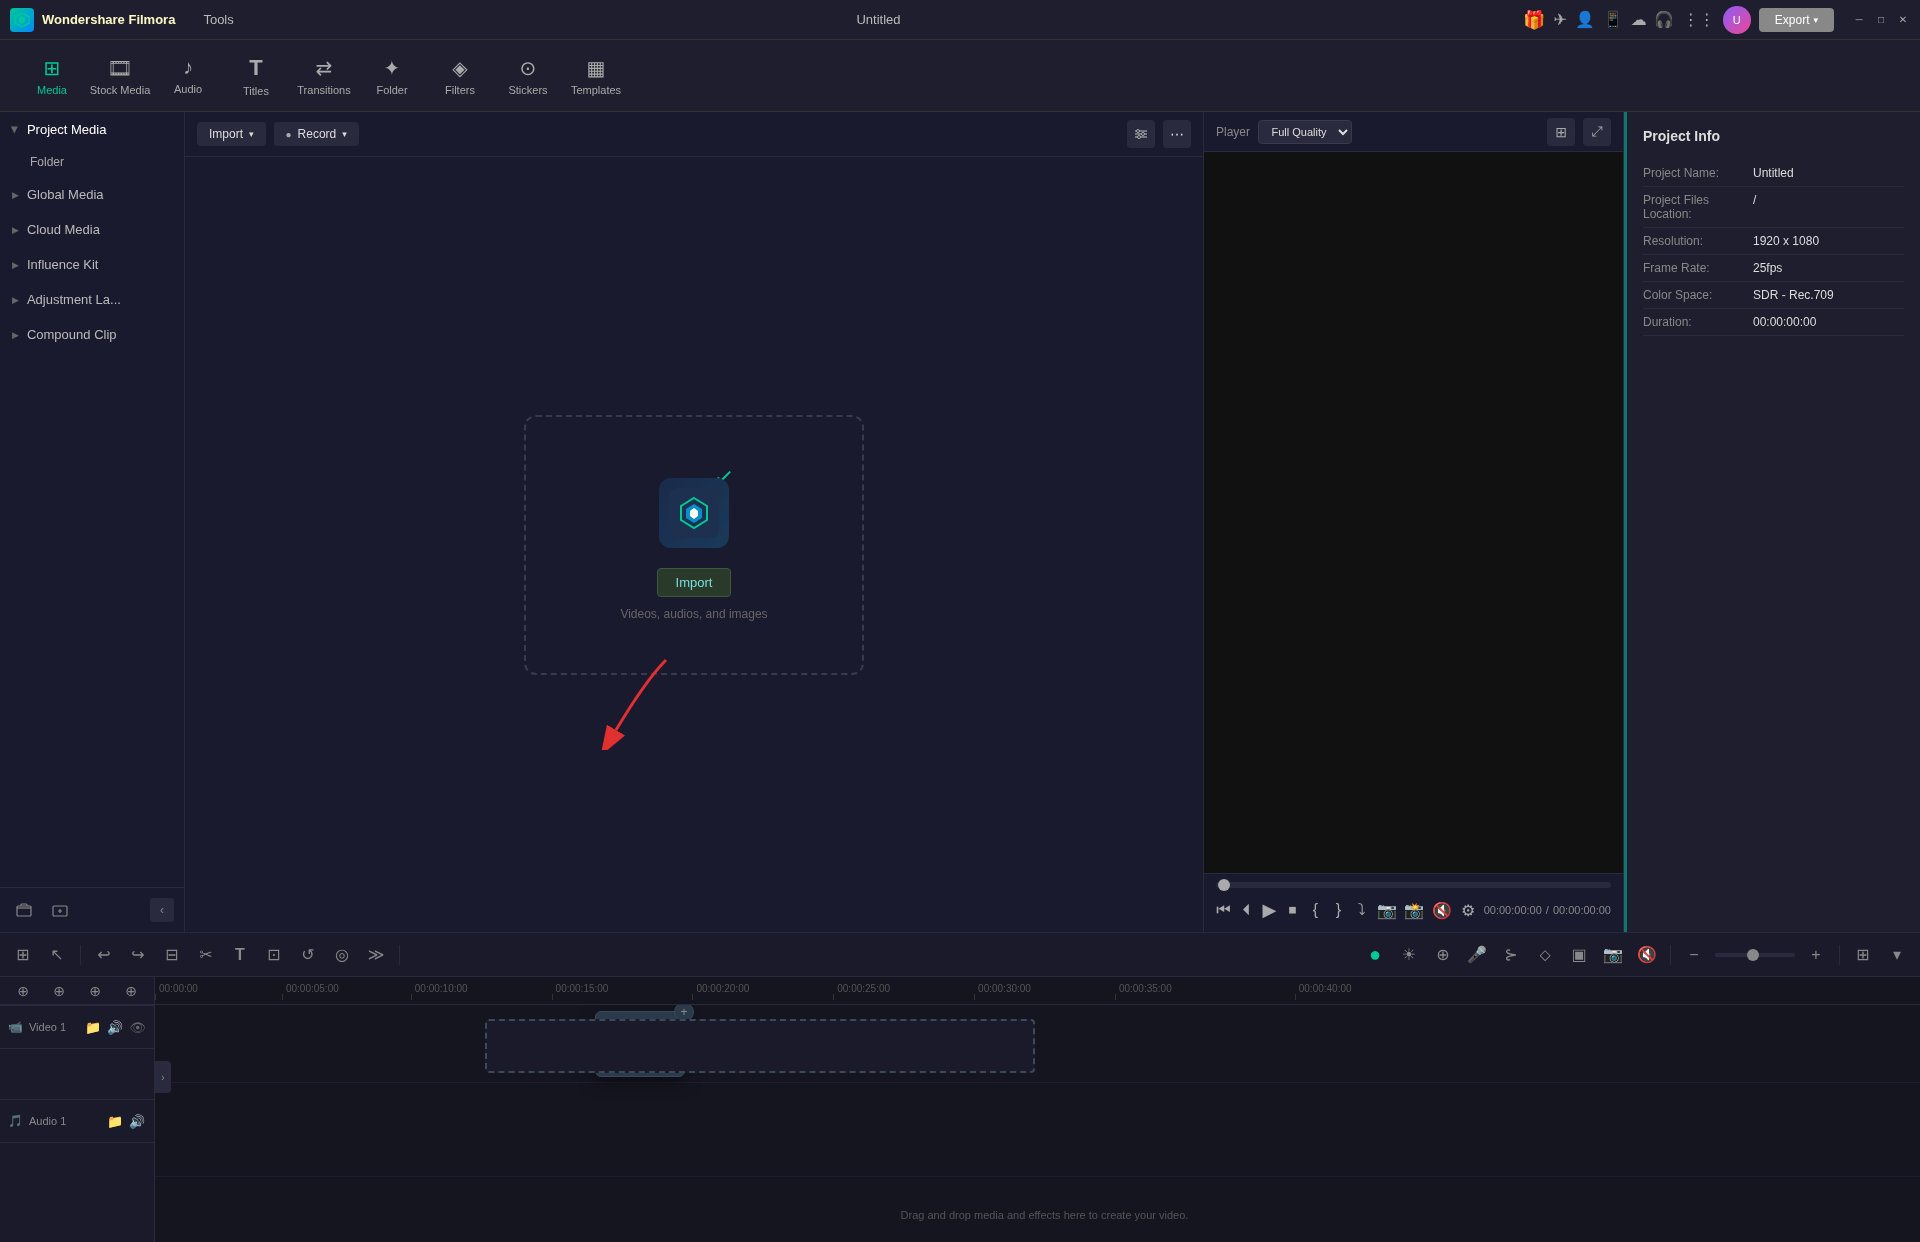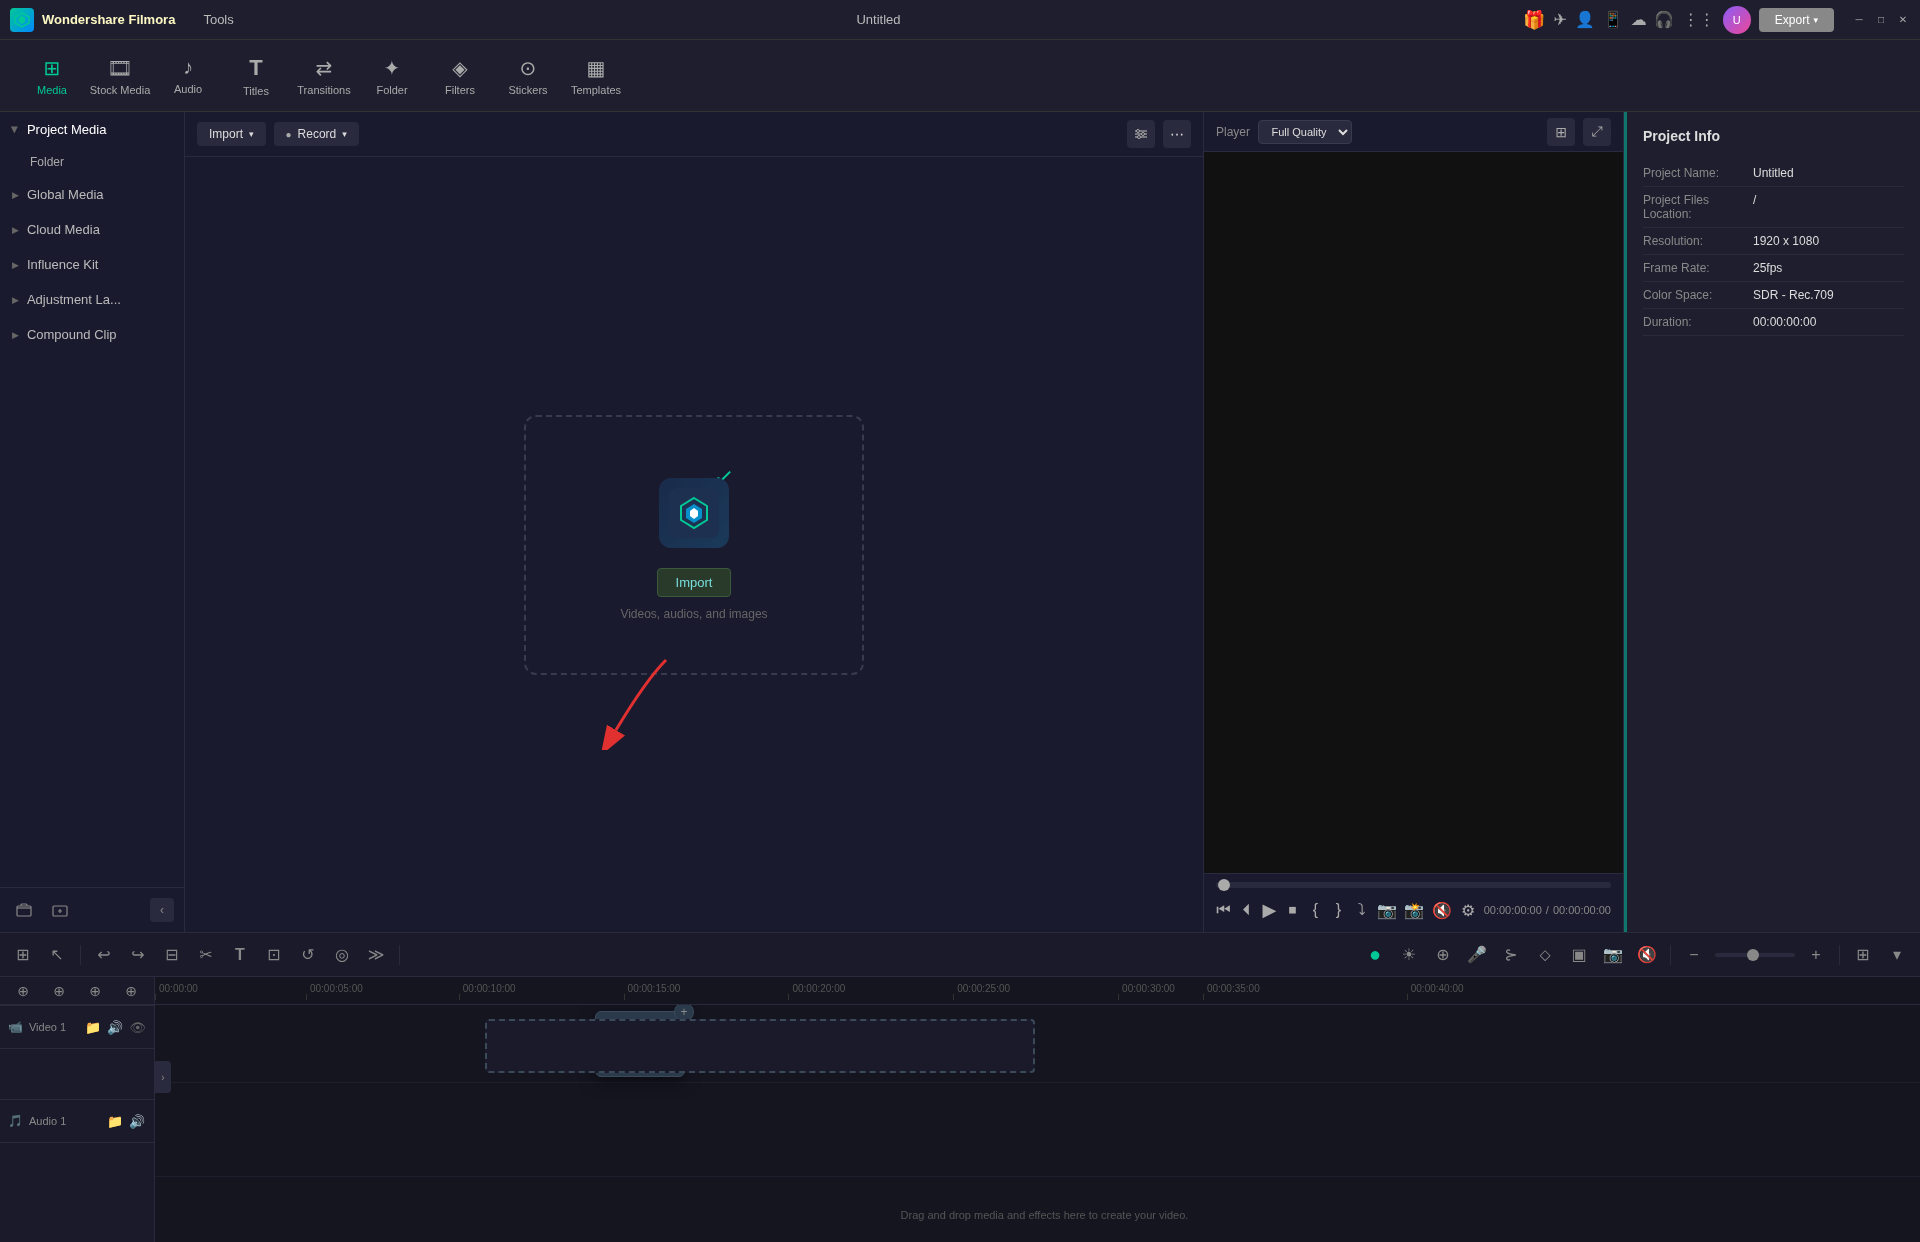--- a/index.html
+++ b/index.html
@@ -88,21 +88,21 @@
     .zoom-thumb { width: 12px; height: 12px; background: #888; border-radius: 50%; position: absolute; top: -4px; left: 40%; }
 
     #timeline-content { display: flex; flex: 1; overflow: hidden; }
     #timeline-tracks { width: 155px; flex-shrink: 0; background: #1a1a2a; border-right: 1px solid #2a2a3e; display: flex; flex-direction: column; }
     .track-header { display: flex; align-items: center; height: 44px; padding: 0 8px; gap: 6px; border-bottom: 1px solid #2a2a3e; }
     .track-label { color: #888; font-size: 11px; }
     .track-icon { font-size: 13px; color: #666; cursor: pointer; }
     .track-spacer { flex: 1; }
 
     #timeline-ruler-area { flex: 1; display: flex; flex-direction: column; overflow: hidden; }
-    #timeline-ruler { height: 28px; background: #151520; border-bottom: 1px solid #2a2a3e; display: flex; align-items: flex-end; padding-bottom: 4px; overflow: hidden; gap: 24px; }
+    #timeline-ruler { height: 28px; background: #151520; border-bottom: 1px solid #2a2a3e; display: flex; align-items: flex-end; padding-bottom: 4px; overflow: hidden; }
     .ruler-mark { display: flex; flex-direction: column; align-items: flex-start; }
     .ruler-time { color: #555; font-size: 10px; padding: 0 4px; white-space: nowrap; }
     .ruler-tick { width: 1px; height: 6px; background: #333; }
 
     #timeline-clips-area { flex: 1; position: relative; background: #151520; overflow: hidden; }
     .timeline-clip-placeholder { position: absolute; border: 2px dashed #3a3a4e; border-radius: 4px; background: #1a1a2a; display: flex; align-items: center; justify-content: center; }
     .drag-hint { color: #555; font-size: 11px; text-align: center; padding-left: 14px; }
     .dragged-clip { position: absolute; width: 90px; height: 66px; background: #2a3a4a; border-radius: 6px; border: 1px solid #3a4a5a; display: flex; align-items: center; justify-content: center; box-shadow: 0 4px 16px rgba(0,0,0,0.5); }
     .clip-plus { position: absolute; top: -10px; right: -10px; background: #2a3a4a; border: 1px solid #3a4a5a; border-radius: 50%; width: 20px; height: 20px; display: flex; align-items: center; justify-content: center; font-size: 12px; color: #888; }
 
@@ -451,21 +451,21 @@
           <div class="ruler-tick"></div>
         </div>
         <div class="ruler-mark" style="margin-left:80px;">
           <span class="ruler-time">00:00:25:00</span>
           <div class="ruler-tick"></div>
         </div>
         <div class="ruler-mark" style="margin-left:80px;">
           <span class="ruler-time">00:00:30:00</span>
           <div class="ruler-tick"></div>
         </div>
-        <div class="ruler-mark" style="">
+        <div class="ruler-mark" style="margin-left:80px;">
           <span class="ruler-time">00:00:35:00</span>
           <div class="ruler-tick"></div>
         </div>
         <div class="ruler-mark" style="margin-left:119px;">
           <span class="ruler-time">00:00:40:00</span>
           <div class="ruler-tick"></div>
         </div>
       </div>
       <div id="timeline-clips-area" style="position:relative;flex:1;">
 

